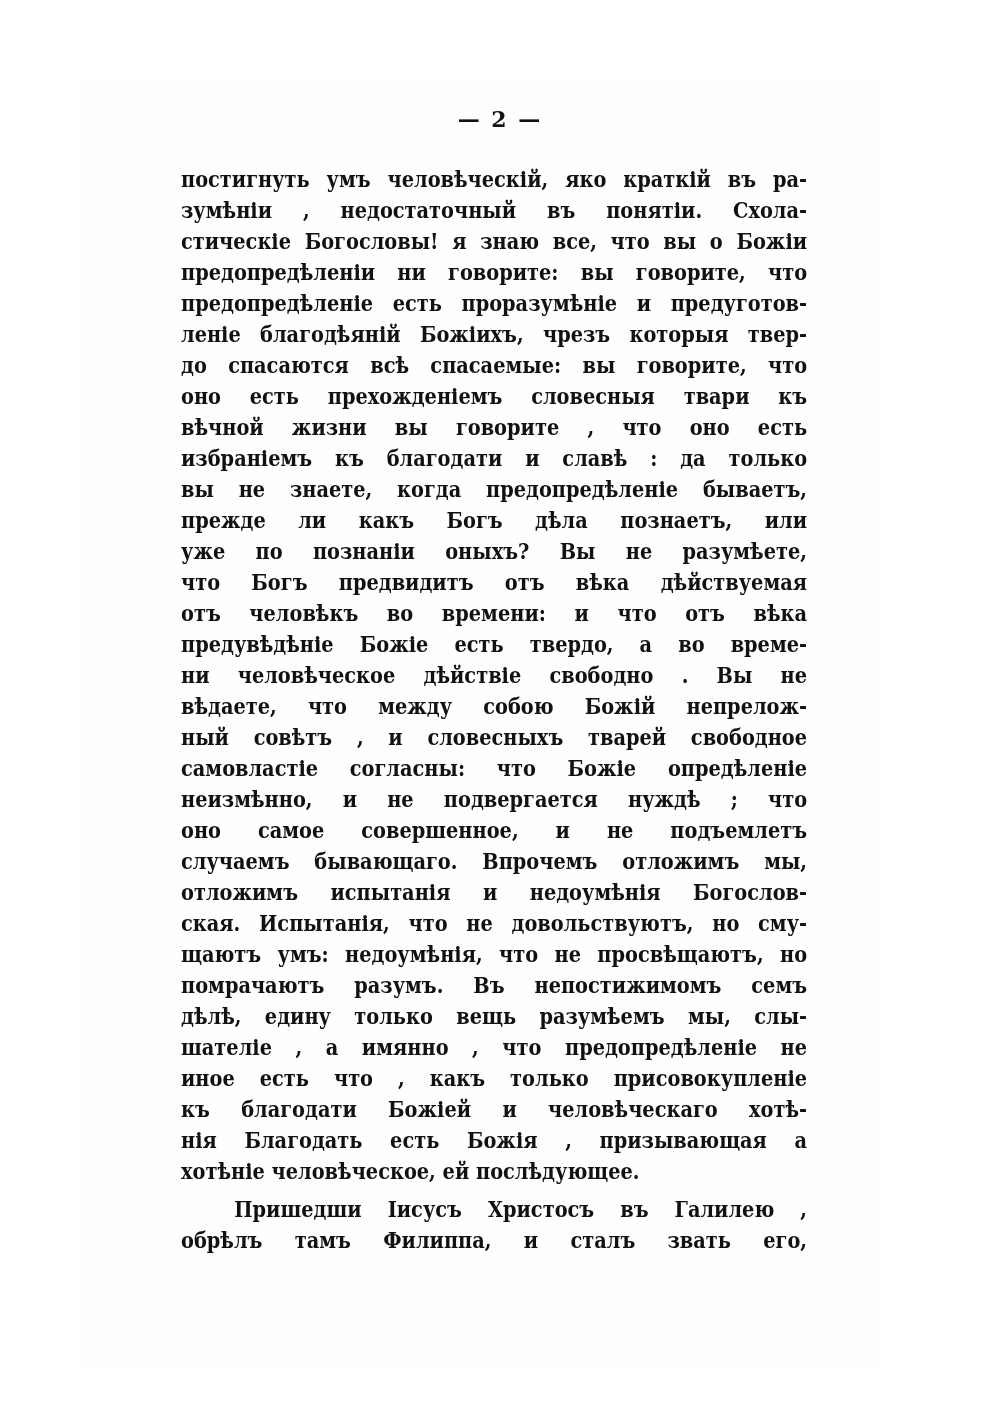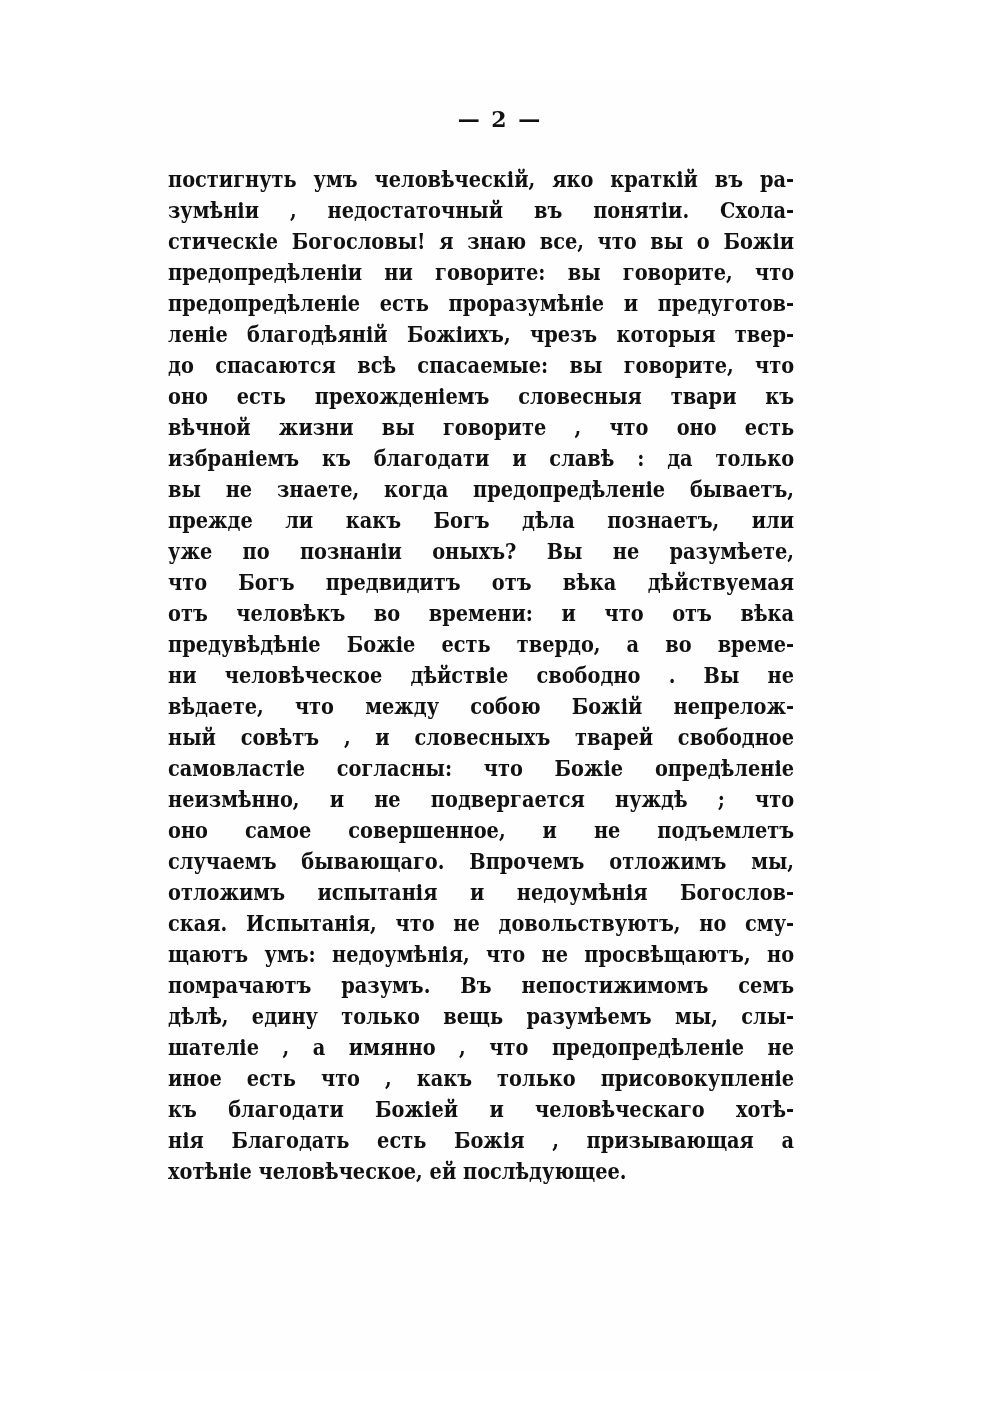--- a/index.html
+++ b/index.html
@@ -29,21 +29,21 @@
       width: 1000px;
       top: 104px;
       text-align: center;
       font-size: 22px;
       font-weight: bold;
       letter-spacing: 2px;
       line-height: 30px;
     }
     .text-block {
       position: absolute;
-      left: 168px;
+      left: 181px;
       top: 164px;
       width: 626px;
     }
     .line {
       display: block;
       height: 31px;
       line-height: 31px;
       font-size: 22.5px;
       font-weight: bold;
       white-space: nowrap;
@@ -101,13 +101,17 @@
     <span class="line">щаютъ умъ: недоумѣнія, что не просвѣщаютъ, но</span>
     <span class="line">помрачаютъ разумъ. Въ непостижимомъ семъ</span>
     <span class="line">дѣлѣ, едину только вещь разумѣемъ мы, слы-</span>
     <span class="line">шателіе , а имянно , что предопредѣленіе не</span>
     <span class="line">иное есть что , какъ только присовокупленіе</span>
     <span class="line">къ благодати Божіей и человѣческаго хотѣ-</span>
     <span class="line">нія Благодать есть Божія , призывающая а</span>
     <span class="line last-in-para">хотѣніе человѣческое, ей послѣдующее.</span>
   </div>
   <div class="para-gap"></div>
+  <div>
+    <span class="line indent">Пришедши Іисусъ Христосъ въ Галилею ,</span>
+    <span class="line">обрѣлъ тамъ Филиппа, и сталъ звать его,</span>
+  </div>
 </div>
 
 </body></html>

